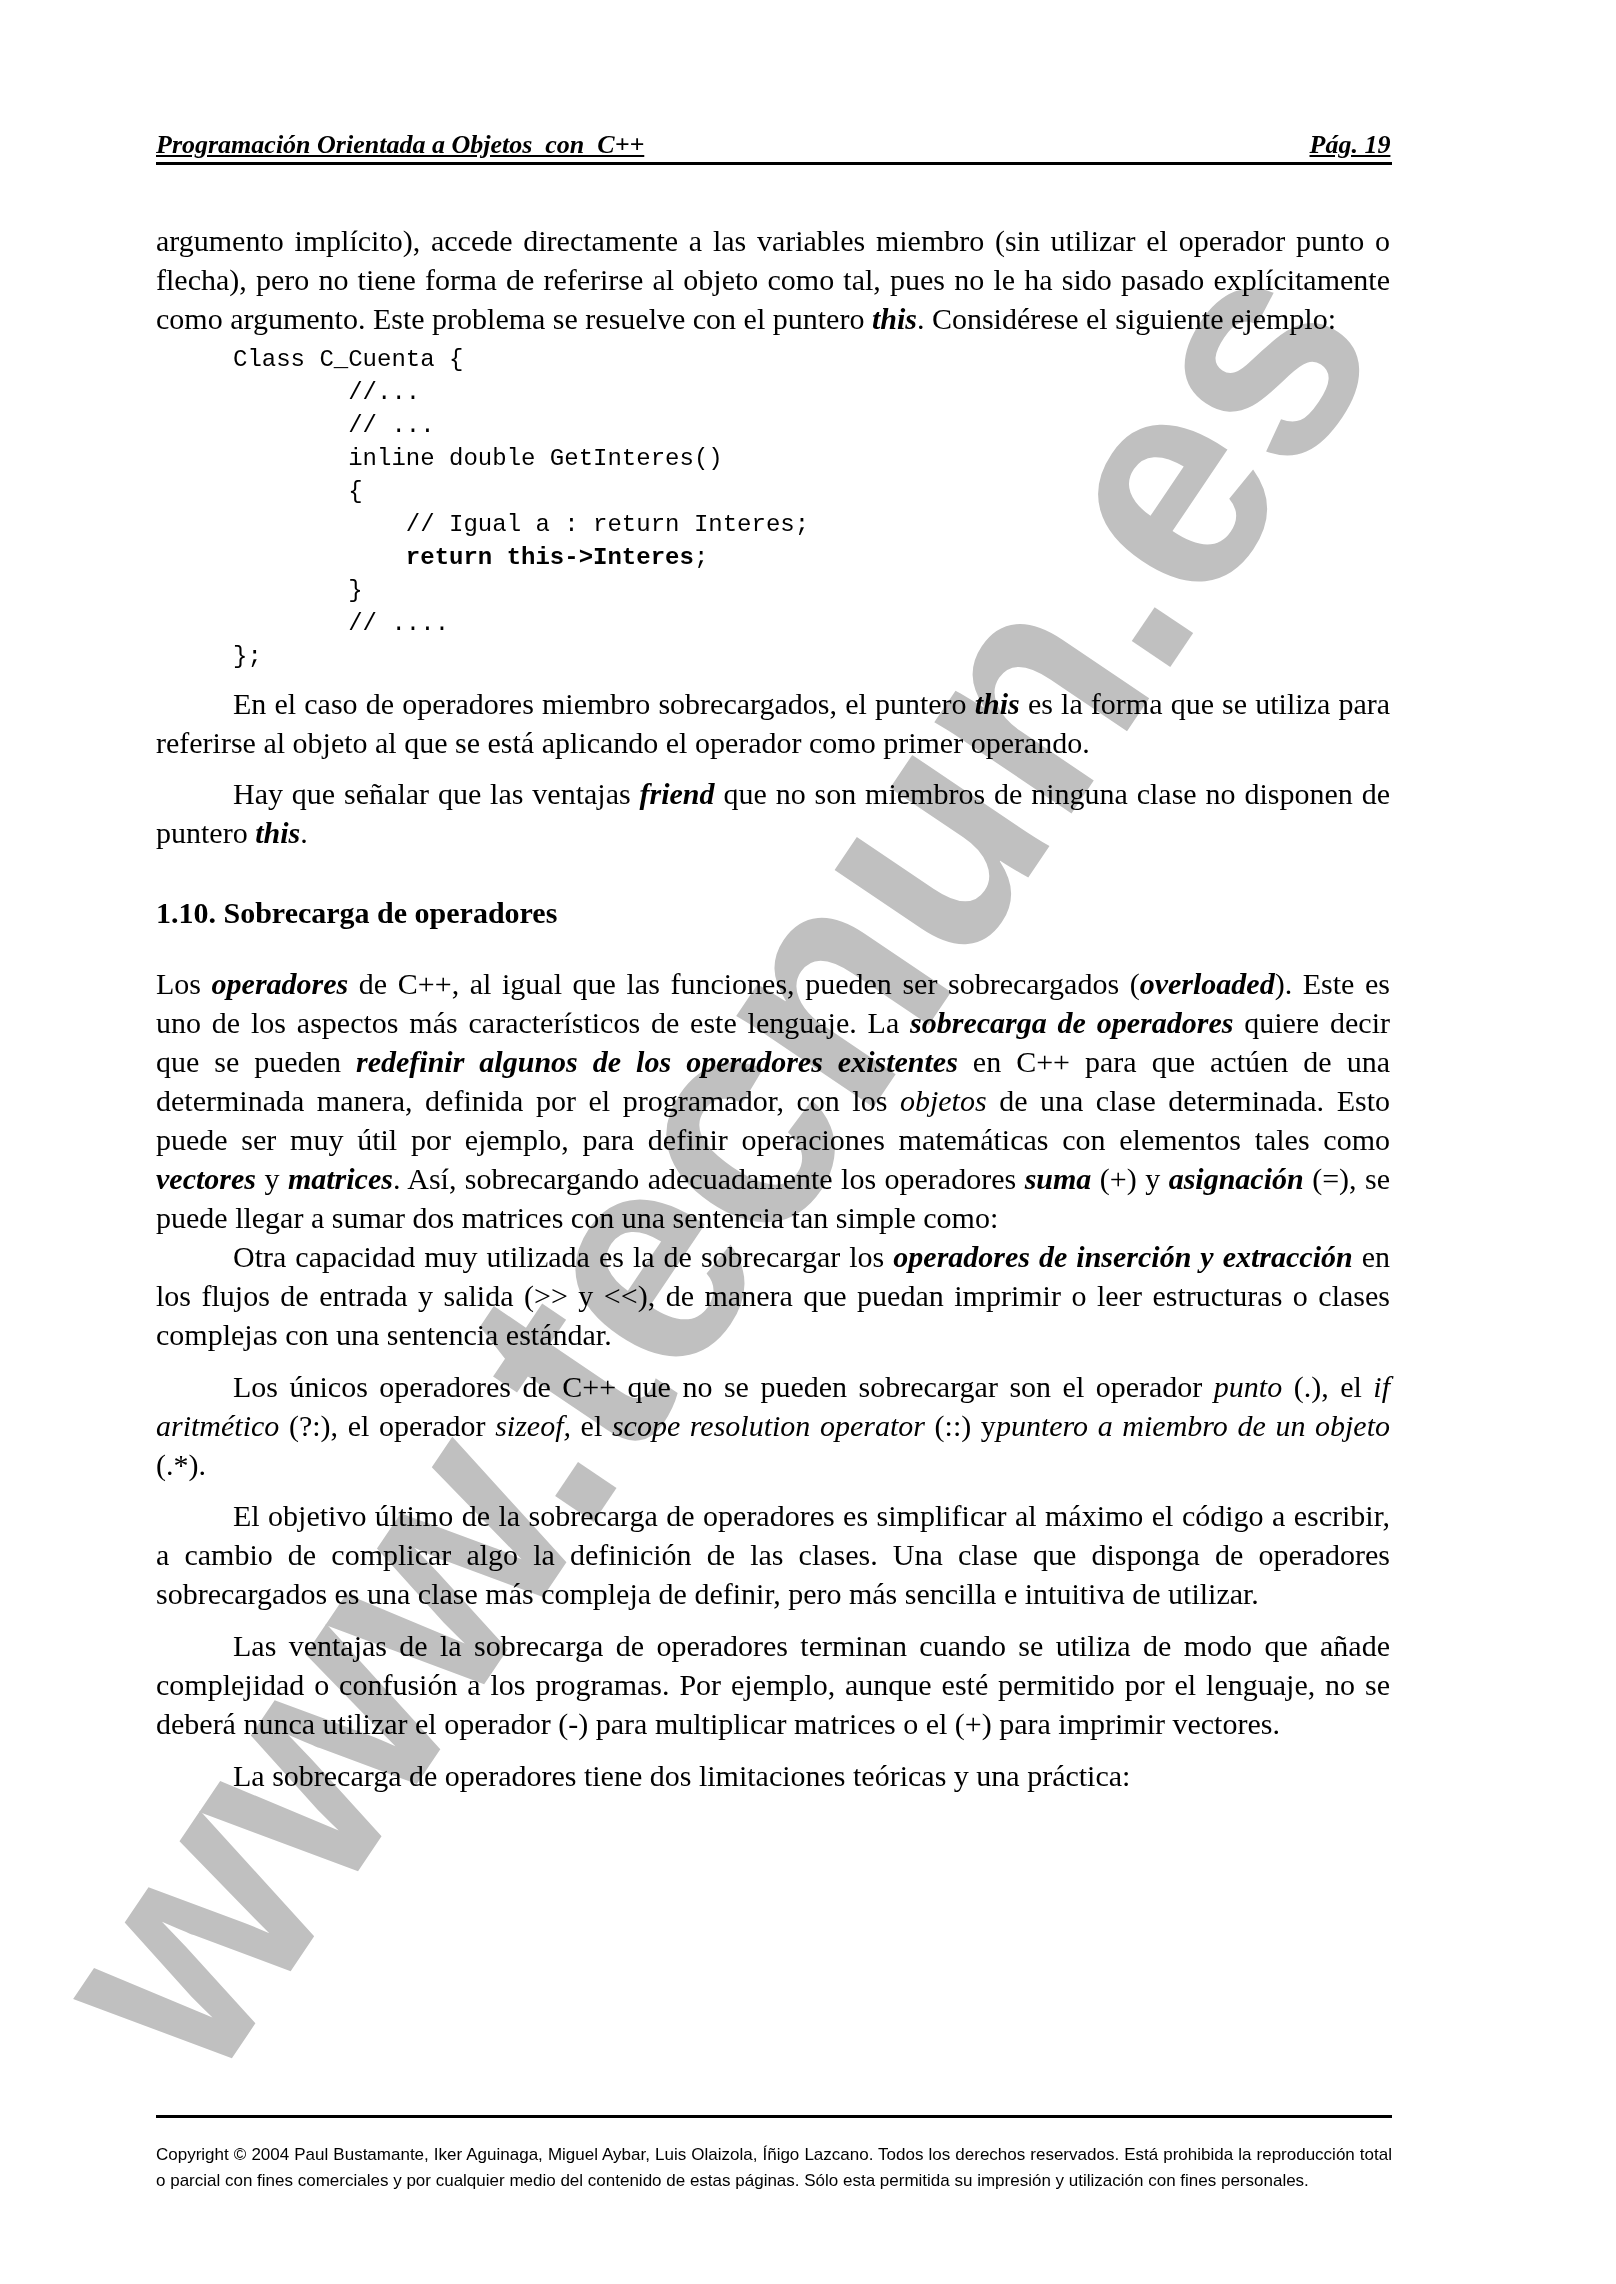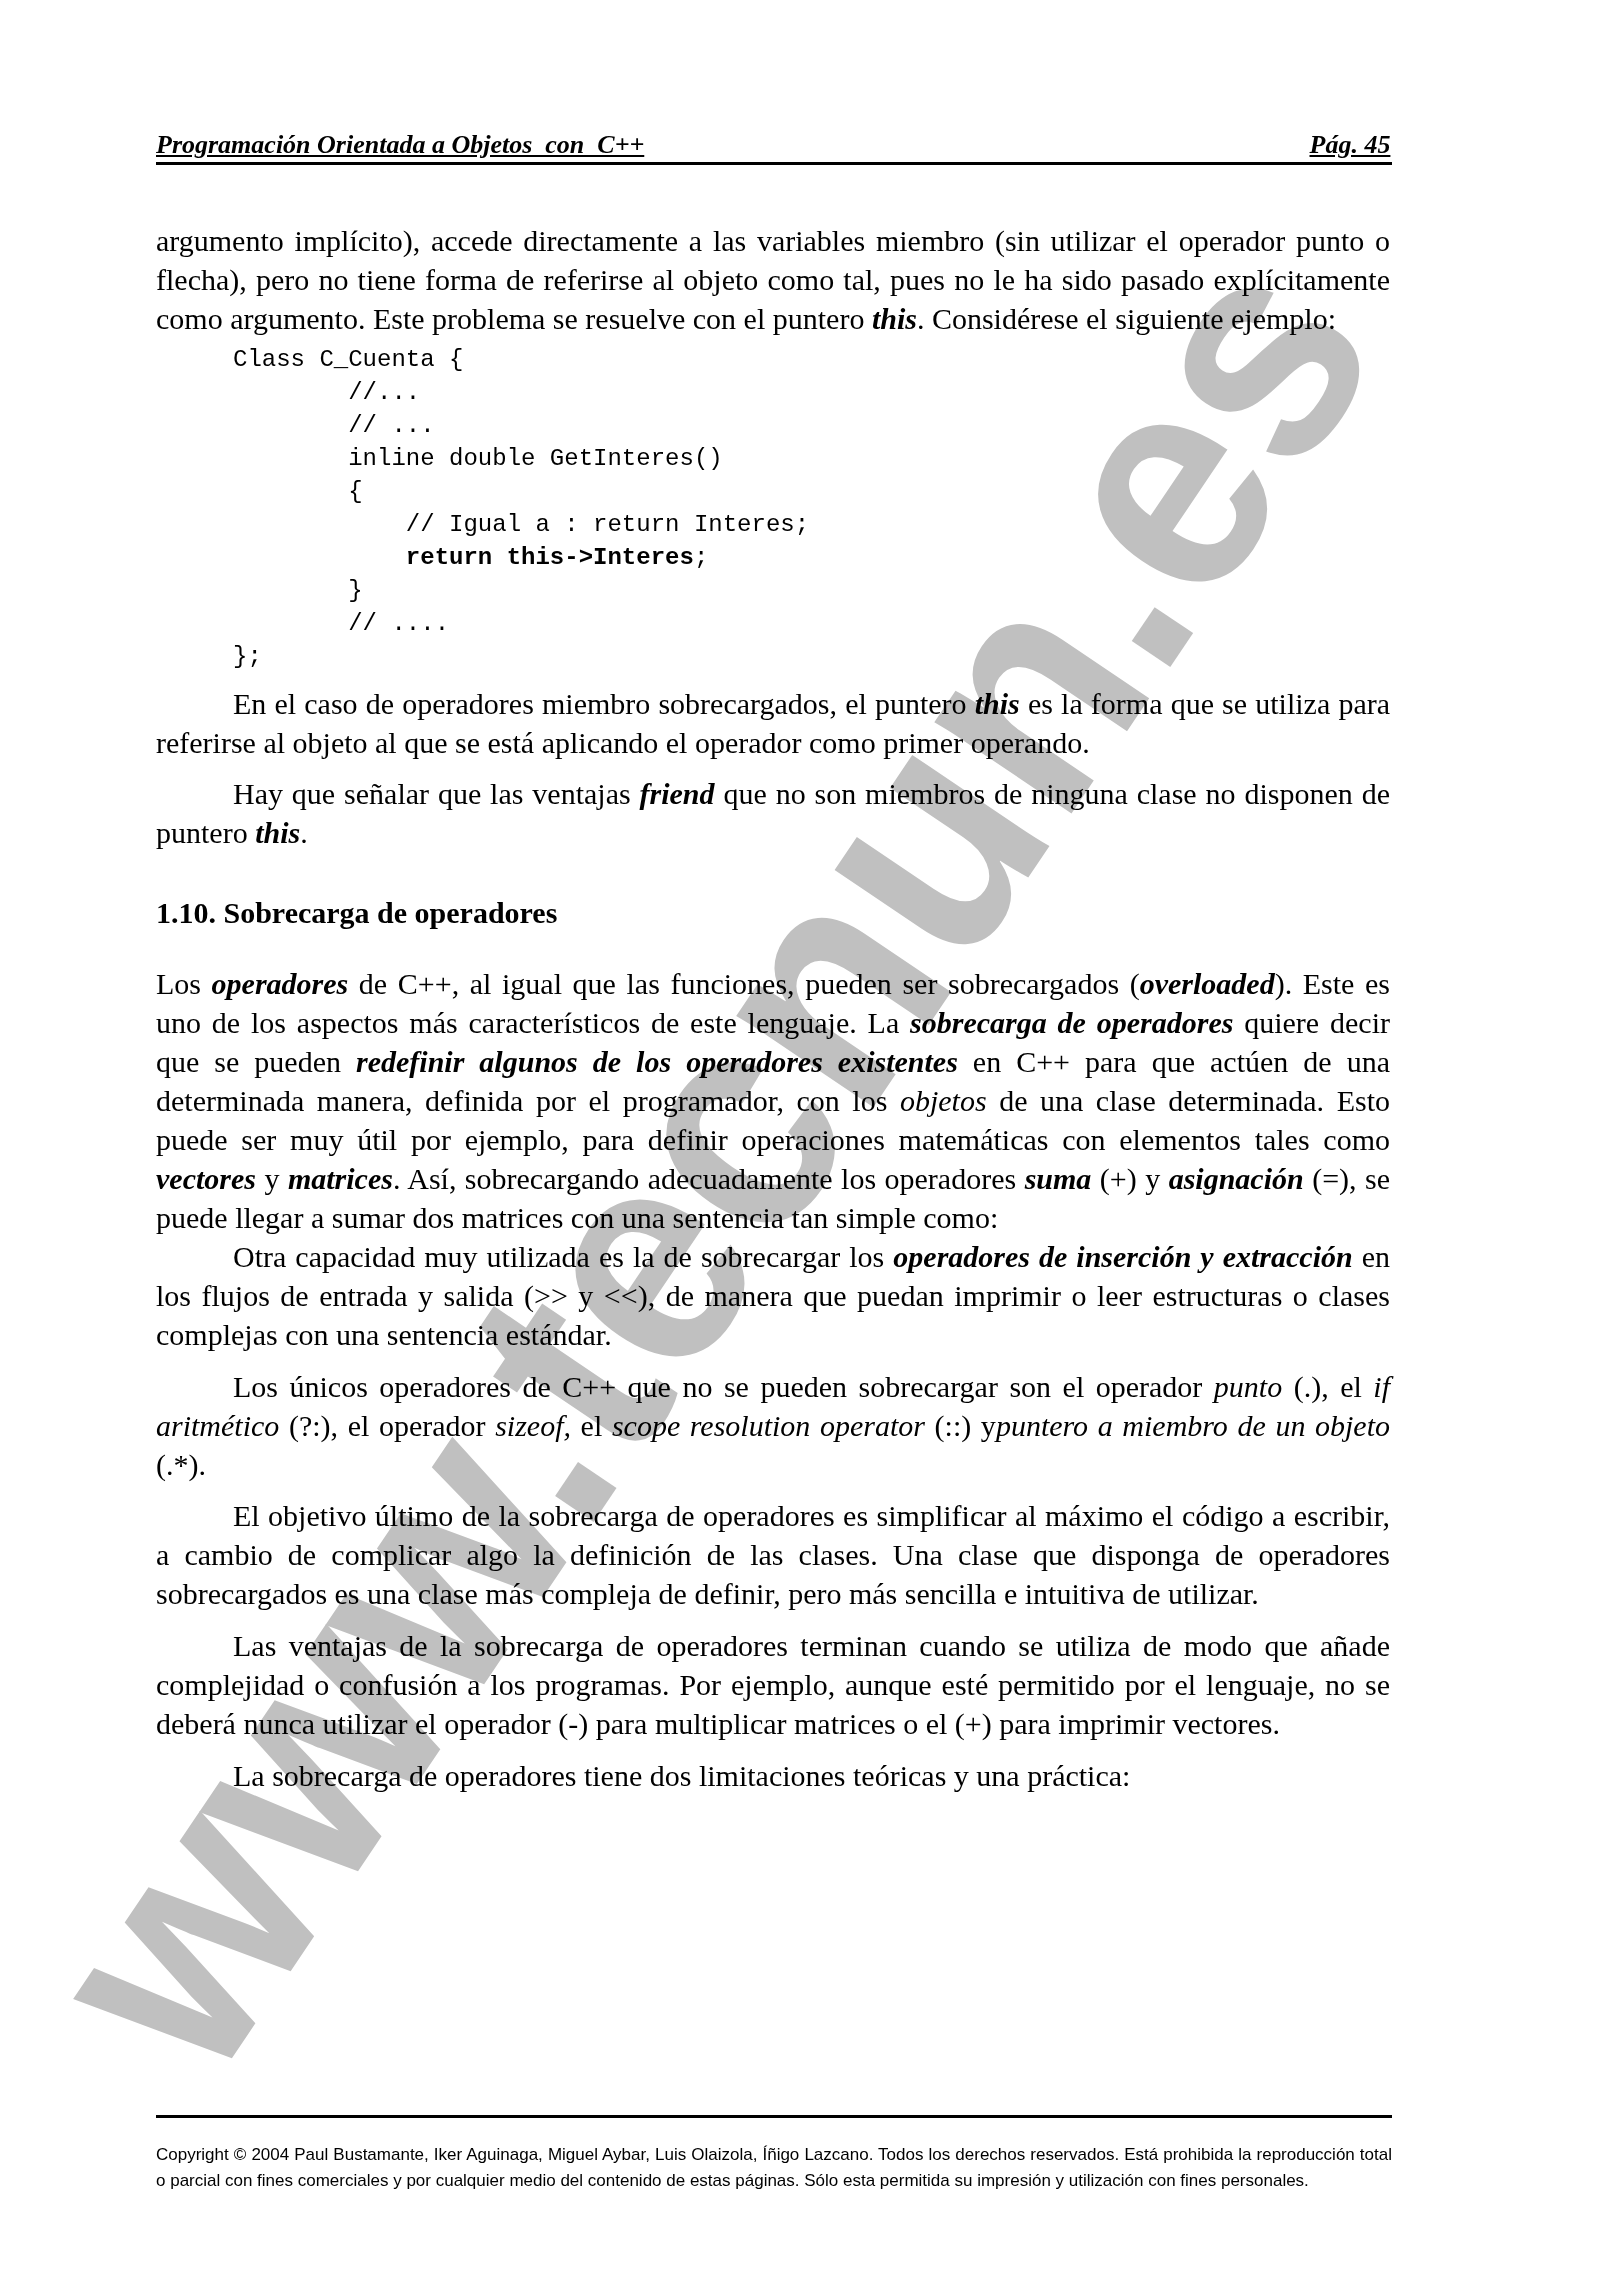--- a/index.html
+++ b/index.html
@@ -48,21 +48,21 @@
 <div class="page">
 
   <svg class="wm" viewBox="0 0 2048 2893" width="1617" height="2284">
     <text x="0" y="0" font-size="395" text-anchor="middle" transform="translate(1010 1545) rotate(-56) scale(0.93 1)">www.tecnun.es</text>
   </svg>
 
   <div class="content-layer">
 
     <div class="hdr">
       <span class="t">Programación Orientada a Objetos  con  C++</span>
-      <span class="p">Pág. 45</span>
+      <span class="p">Pág. 19</span>
     </div>
 
     <div class="body">
 
       <p><span>argumento implícito), accede directamente a las variables miembro (sin utilizar el operador punto o flecha), pero no tiene forma de referirse al objeto como tal, pues no le ha sido pasado explícitamente como argumento. Este problema se resuelve con el puntero </span><span class="bi">this</span><span>. Considérese el siguiente ejemplo:</span></p>
 
       <div class="code"><div>Class C_Cuenta {</div><div>        //...</div><div>        // ...</div><div>        inline double GetInteres()</div><div>        {</div><div>            // Igual a : return Interes;</div><div><span>            </span><b>return this-&gt;Interes</b><span>;</span></div><div>        }</div><div>        // ....</div><div>};</div></div>
 
       <p class="ind"><span>En el caso de operadores miembro sobrecargados, el puntero </span><span class="bi">this</span><span> es la forma que se utiliza para referirse al objeto al que se está aplicando el operador como primer operando.</span></p>
 

